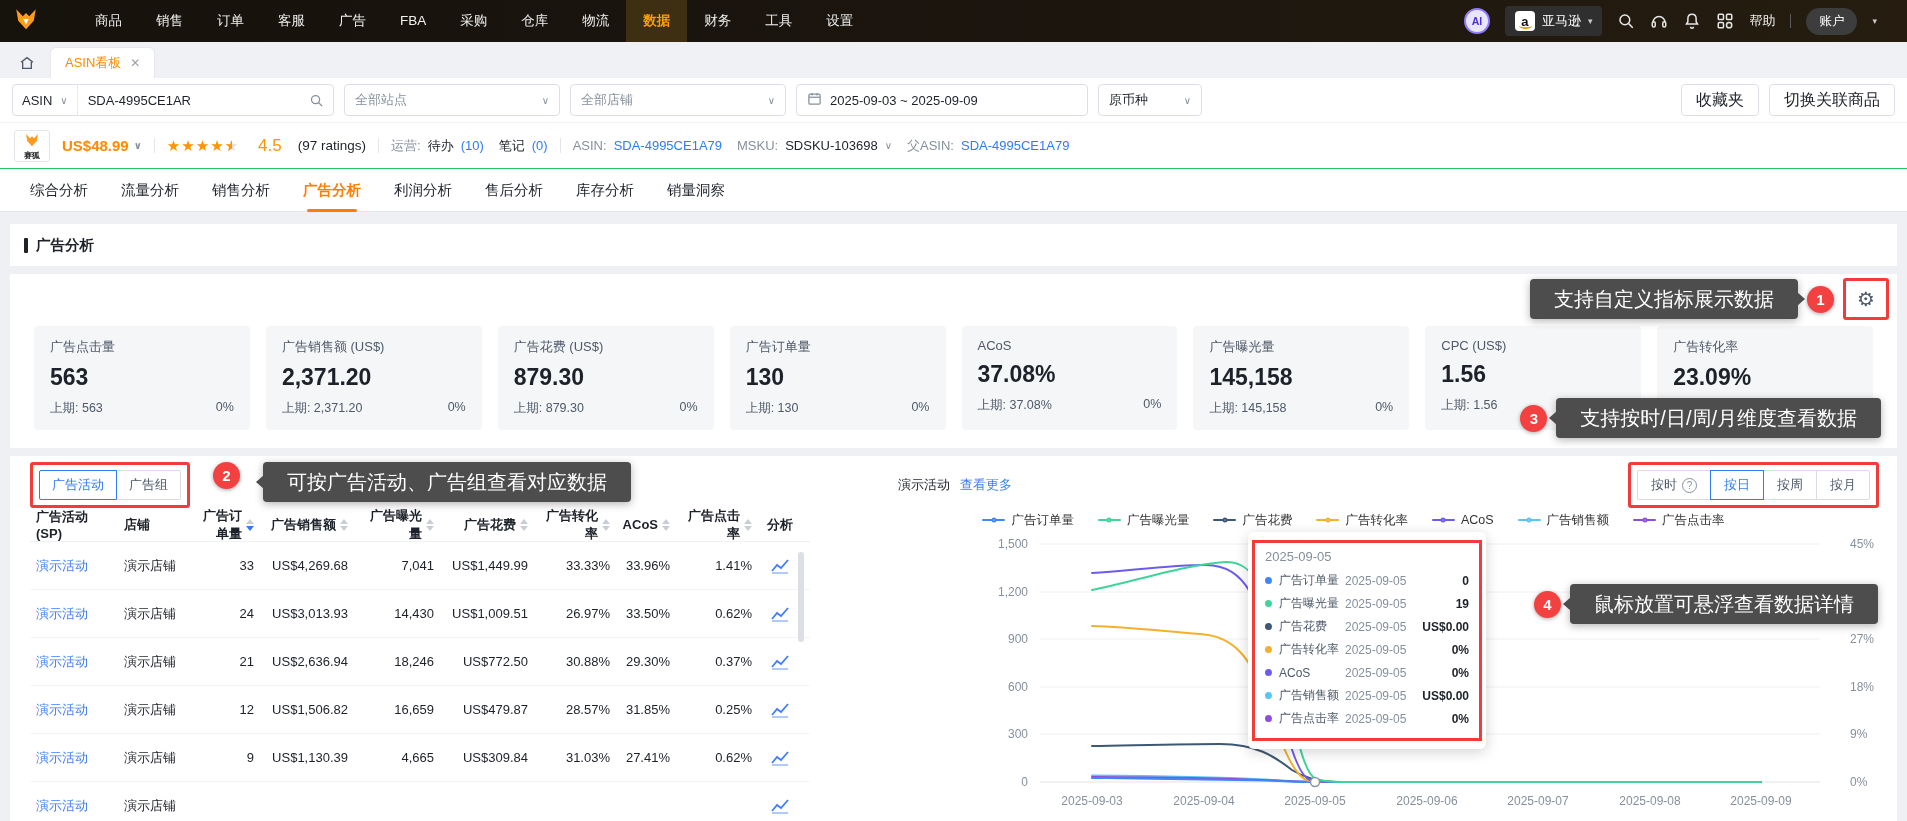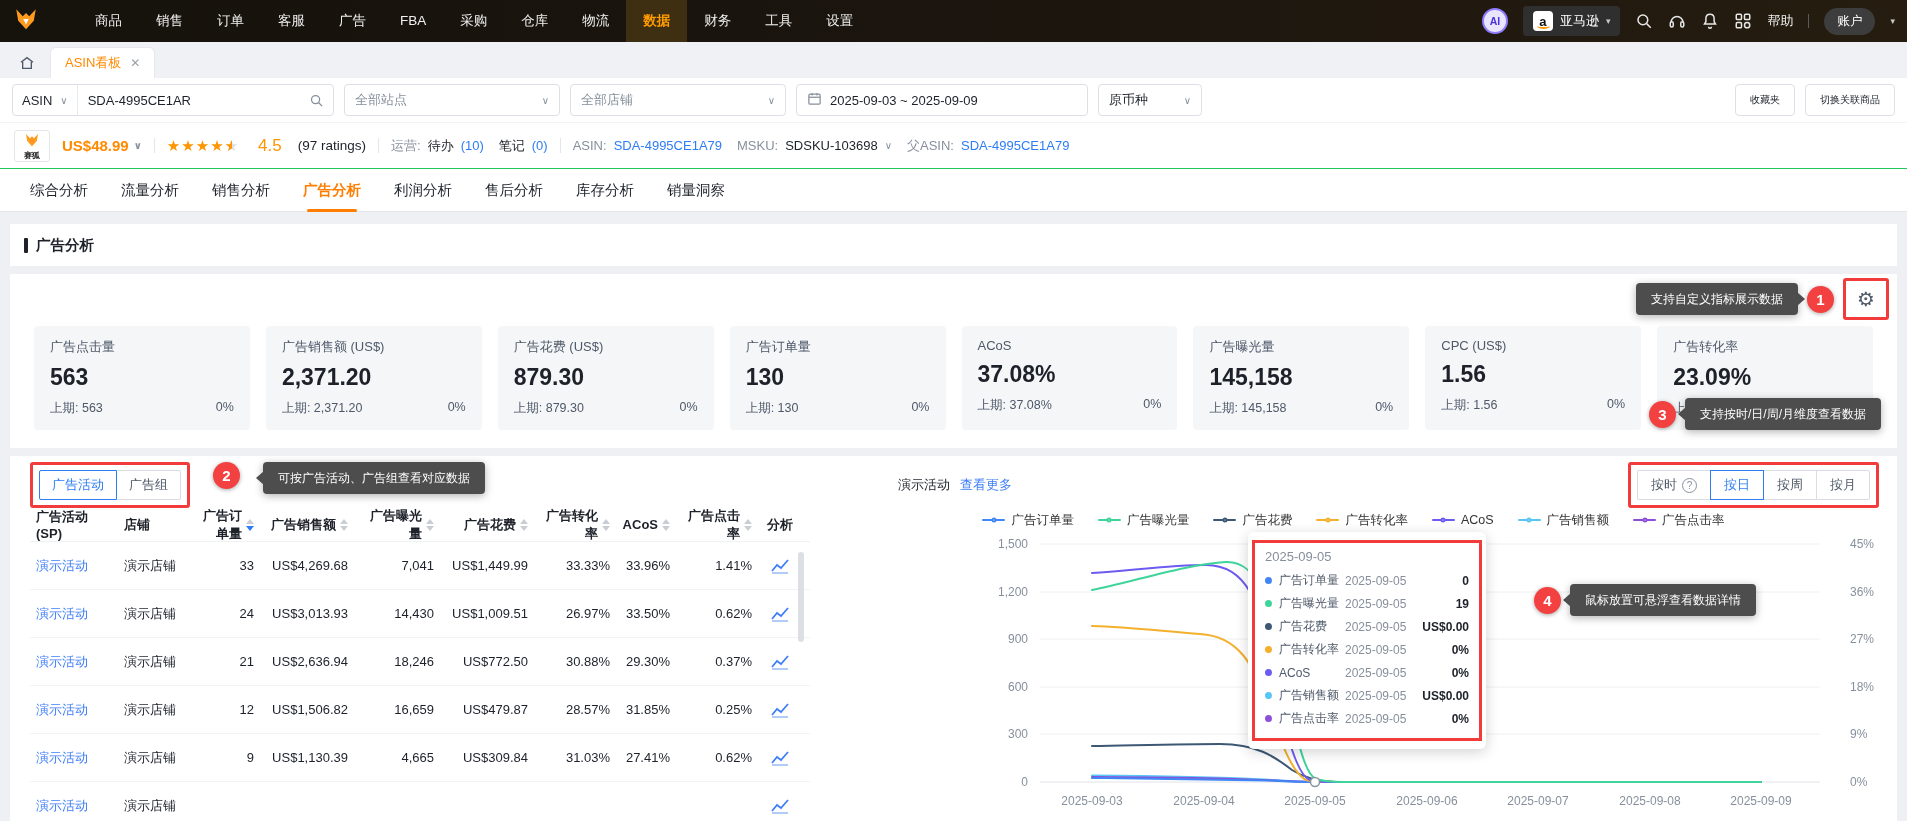--- a/index.html
+++ b/index.html
@@ -4,21 +4,21 @@
 <style>
   *{margin:0;padding:0;box-sizing:border-box}
   html,body{width:1907px;height:821px;overflow:hidden}
   body{font-family:"Liberation Sans","DejaVu Sans",sans-serif;background:#eef0f4;position:relative;color:#1d2129}
   
   .topbar{height:42px;background:linear-gradient(90deg,#16120c,#1b150e 55%,#261d10);display:flex;align-items:stretch}
   .logo{width:52px;display:flex;align-items:center;justify-content:center}
   .menu{display:flex;margin-left:26px}
   .menu span{padding:0 17px;line-height:42px;font-size:13.5px;color:#f0f0f0;cursor:pointer;white-space:nowrap}
   .menu span:nth-of-type(10){background:#3e2e12;color:#ff9c00;font-weight:700}
-  .topright{margin-left:auto;display:flex;align-items:center;gap:15px;padding-right:12px}
+  .topright{margin-left:auto;display:flex;align-items:center;gap:15px;padding-right:30px}
   .ai{width:26px;height:26px;border-radius:50%;background:#e9e5ff;border:2px solid #8f7bff;color:#4b33d8;font-size:10.5px;font-weight:700;display:flex;align-items:center;justify-content:center}
   .mkt{height:30px;background:#2f2f2f;border-radius:4px;display:flex;align-items:center;gap:7px;padding:0 10px;cursor:pointer}
   .alogo{width:20px;height:20px;background:#fff;border-radius:4px;color:#111;font-weight:700;font-size:13px;display:flex;align-items:center;justify-content:center;position:relative}
   .alogo::after{content:"";position:absolute;bottom:2px;left:4px;right:3px;height:4px;border-bottom:2px solid #ff9900;border-radius:0 0 60% 60%}
   .mkt .mlbl{color:#fff;font-size:13px}
   .tcaret{color:#c9c9c9;font-size:9px}
   .ticon{display:flex;align-items:center;cursor:pointer}
   .thelp{color:#eee;font-size:13px;cursor:pointer}
   .tdv{width:1px;height:14px;background:#5a5a5a}
   .acct{height:27px;padding:0 13px;border-radius:14px;background:#3d3d3d;color:#fff;font-size:12.5px;display:flex;align-items:center;cursor:pointer}
@@ -35,21 +35,21 @@
   .stype{display:flex;align-items:center;gap:8px;padding:0 9px;border-right:1px solid #e7e9ed;height:100%;cursor:pointer}
   .sinput{flex:1;padding:0 10px;color:#1d2129}
   .sic{padding-right:9px;color:#86909c;display:flex}
   .sel{justify-content:space-between;padding:0 10px;cursor:pointer}
   .sel .ph{color:#86909c}
   .w215{width:216px}
   .datebox{width:292px;gap:8px;padding:0 10px;cursor:pointer}
   .w104{width:104px}
   .vmini{color:#86909c;font-size:10px}
   .fspacer{flex:1}
-  .btn{height:32px;padding:0 14px;border:1px solid #dcdfe6;border-radius:4px;background:#fff;font-size:10px;color:#1d2129;display:flex;align-items:center;cursor:pointer;white-space:nowrap}
+  .btn{height:32px;padding:0 14px;border:1px solid #dcdfe6;border-radius:4px;background:#fff;font-size:16px;color:#1d2129;display:flex;align-items:center;cursor:pointer;white-space:nowrap}
   
   .productbar{background:#fff;border-top:1px solid #f2f3f5;display:flex;align-items:center;gap:12px;padding:5px 14px;height:46px}
   .thumb{width:36px;height:32px;border:1px solid #e5e6eb;border-radius:3px;display:flex;flex-direction:column;align-items:center;justify-content:center;background:#fff}
   .thumb .bname{font-size:8px;font-weight:700;color:#222;line-height:1}
   .price{color:#ff8a00;font-weight:700;font-size:15px;display:flex;align-items:center;gap:5px;cursor:pointer}
   .vdiv{width:1px;height:15px;background:#e5e6eb}
   .stars{color:#ff9500;font-size:15px;letter-spacing:1px;display:flex;align-items:center}
   .halfstar{position:relative;display:inline-block;color:#dcdfe6}
   .halfstar .hf{position:absolute;left:0;top:0;width:50%;overflow:hidden;color:#ff9500}
   .score{color:#ff9500;font-size:17px;margin:0 4px 0 7px}
@@ -78,21 +78,21 @@
   .bottompanel{background:#fff;height:367px;display:flex;padding-top:6px;position:relative;overflow:hidden}
   .leftcol{width:800px;padding-left:20px;display:flex;flex-direction:column;flex:none}
   .ltoolbar{height:48px;display:flex;align-items:flex-start;gap:23px}
   .rbox{border:3px solid #f23c3c;border-radius:3px;display:inline-flex;align-items:center;background:#fff;padding:5px 6px}
   .seg{display:flex}
   .segbtn{height:30px;padding:0 12px;border:1px solid #d9dce3;background:#fff;font-size:13px;color:#4e5969;display:flex;align-items:center;cursor:pointer}
   .segbtn:first-child{border-radius:2px 0 0 2px}
   .segbtn:last-child{border-radius:0 2px 2px 0;margin-left:-1px}
   .segbtn.on{border-color:#2e7cf6;color:#2e7cf6;position:relative;z-index:1}
   .ncirc{width:27px;height:27px;border-radius:50%;background:#f34040;color:#fff;font-weight:700;font-size:15px;display:flex;align-items:center;justify-content:center;box-shadow:0 1px 4px rgba(0,0,0,.35);flex:none}
-  .co{position:relative;background:#4d4d4d;color:#fff;font-size:12px;line-height:1;padding:10px 15px;border-radius:4px;white-space:nowrap;box-shadow:0 2px 8px rgba(0,0,0,.3)}
+  .co{position:relative;background:#4d4d4d;color:#fff;font-size:20px;line-height:1;padding:10px 24px;border-radius:4px;white-space:nowrap;box-shadow:0 2px 8px rgba(0,0,0,.3)}
   .co.al::before{content:"";position:absolute;left:-7px;top:50%;transform:translateY(-50%);border-top:7px solid transparent;border-bottom:7px solid transparent;border-right:8px solid #4d4d4d}
   .co.ar::after{content:"";position:absolute;right:-7px;top:50%;transform:translateY(-50%);border-top:7px solid transparent;border-bottom:7px solid transparent;border-left:8px solid #4d4d4d}
   .anno{position:absolute;display:flex;align-items:center;gap:9px;z-index:30}
   
   .tbl{font-size:13px}
   .thead,.trow{display:flex;align-items:center}
   .thead{height:34px;border-bottom:1px solid #f0f1f3;font-weight:700}
   .trow{height:48px;border-bottom:1px solid #f2f3f5}
   .th,.td{display:flex;align-items:center;padding:0 6px}
   .th:nth-of-type(1),.td:nth-of-type(1){width:88px}

